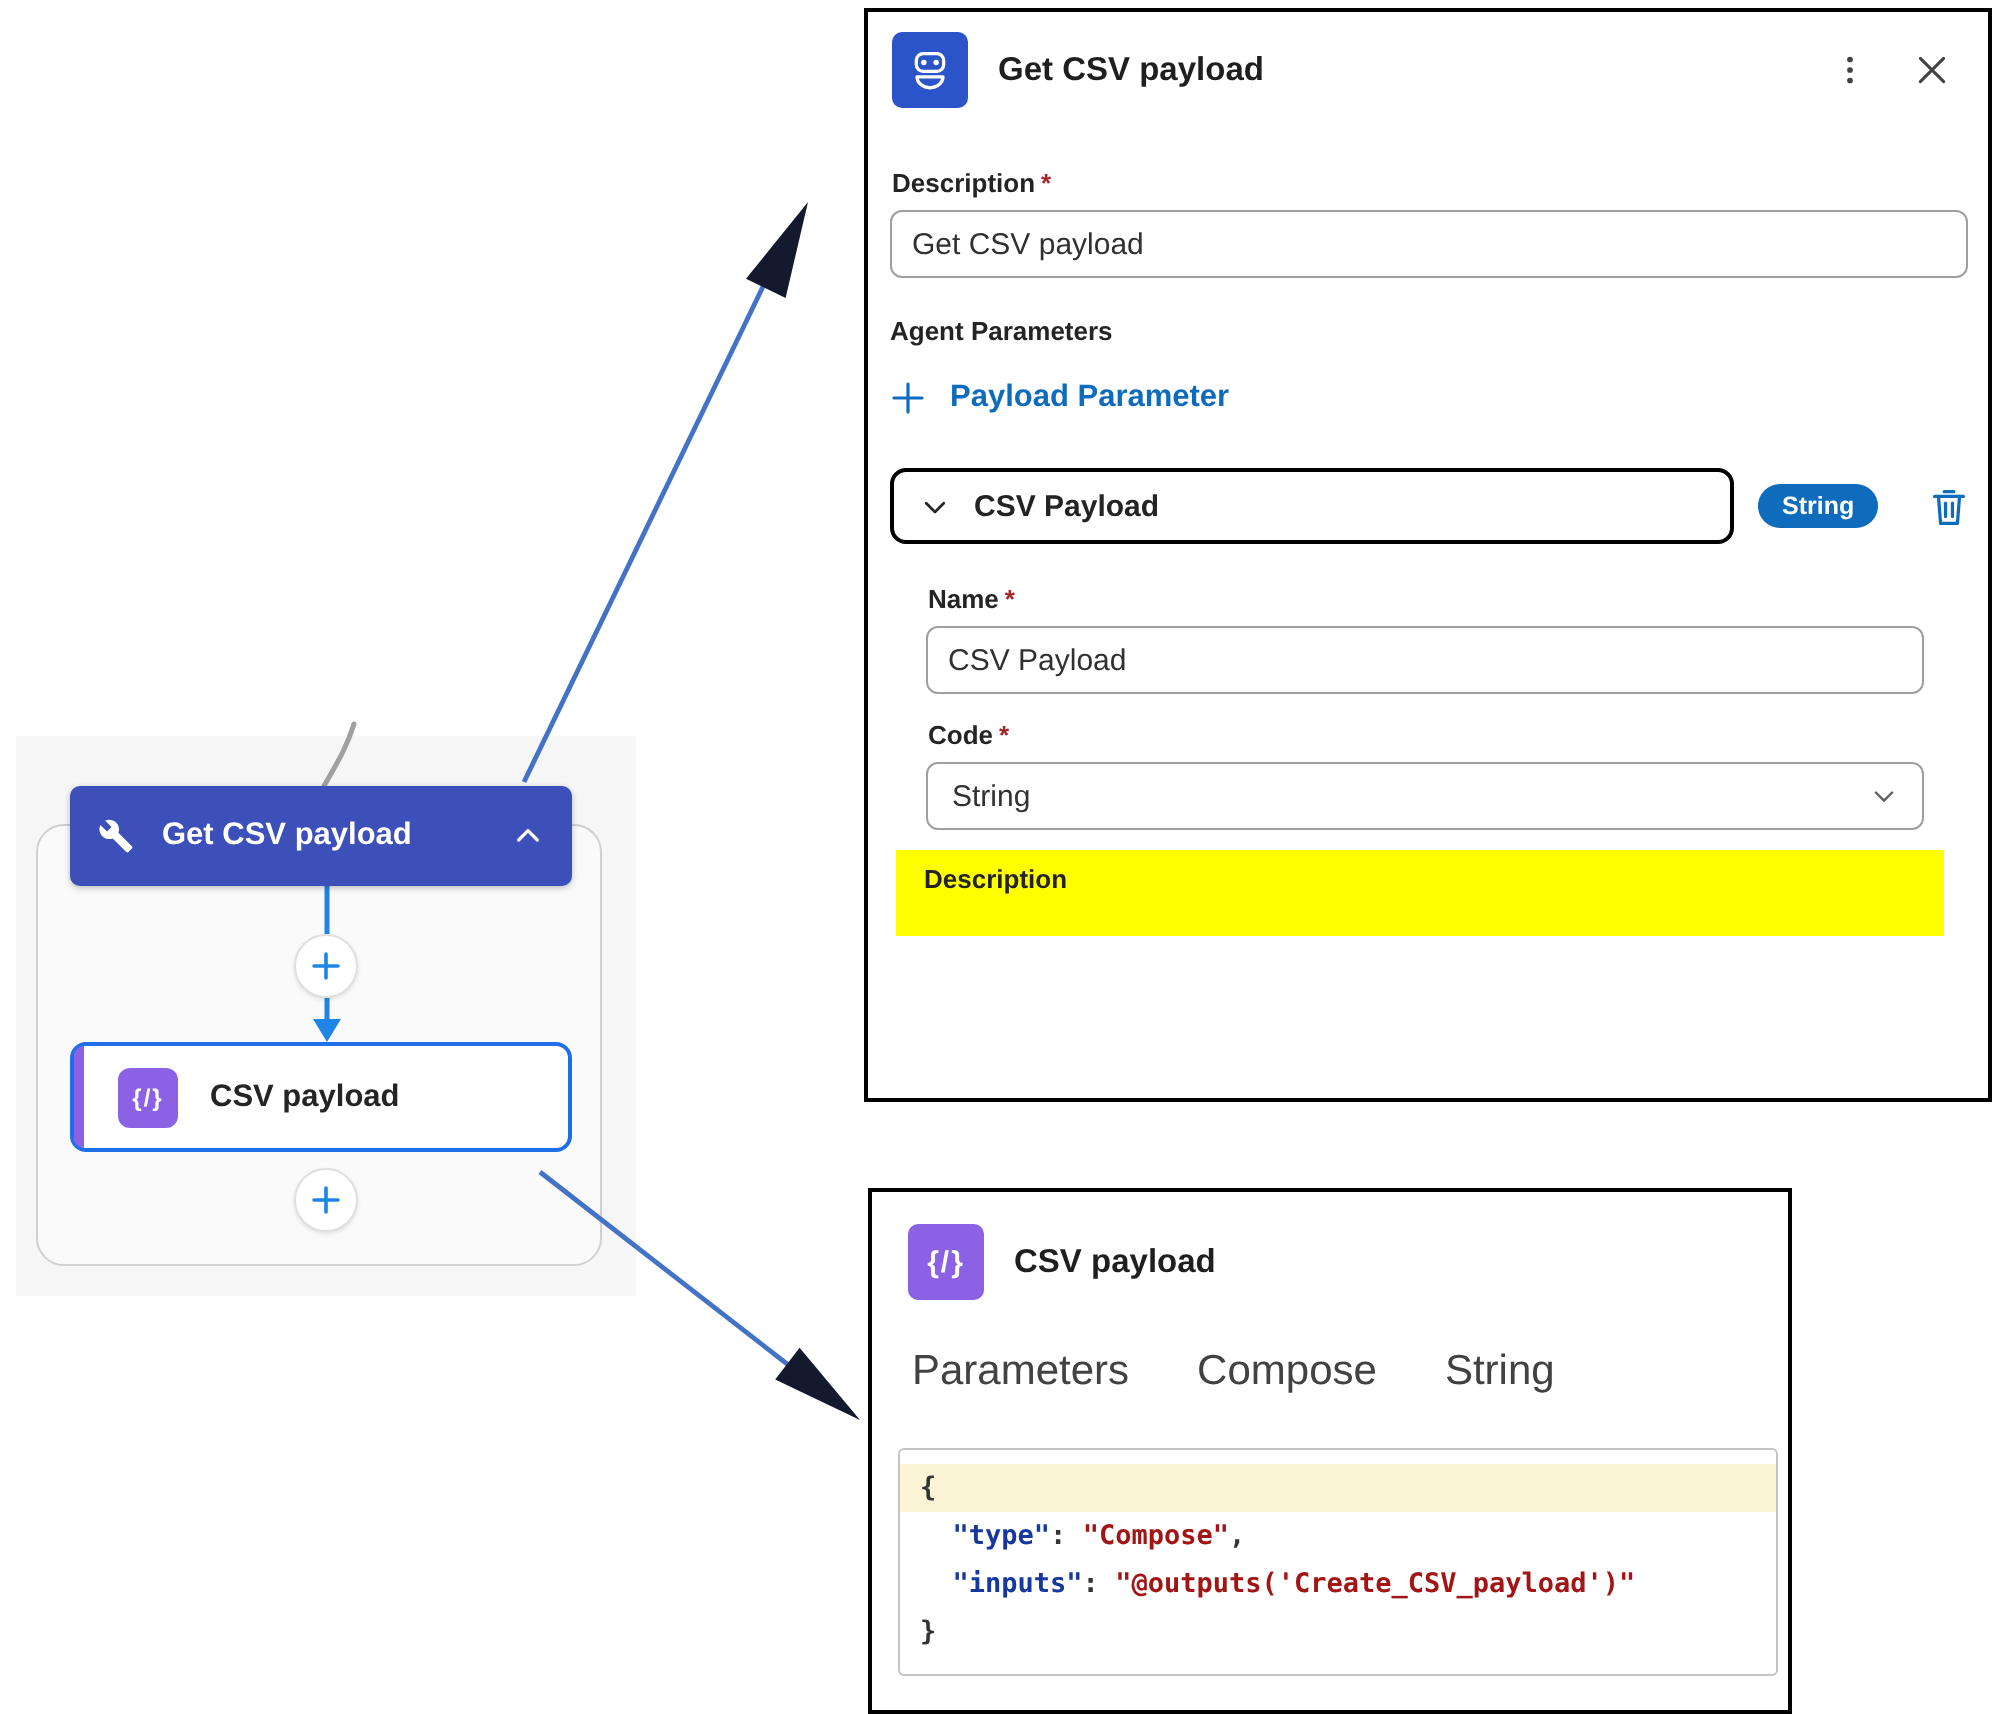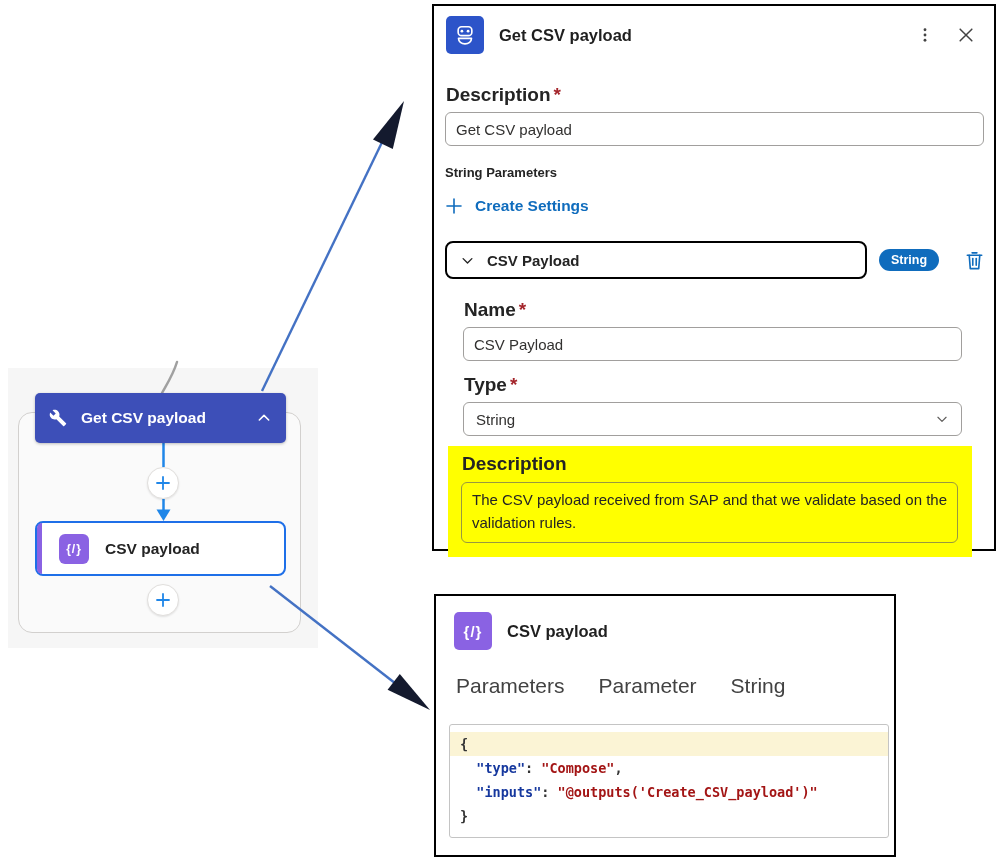--- a/index.html
+++ b/index.html
@@ -37,21 +37,21 @@
   .p-header{display:flex;align-items:center;padding:10px 16px 6px 12px;}
   .app-chip{width:38px;height:38px;border-radius:5px;display:flex;align-items:center;justify-content:center;flex:none;}
   .bot-chip{background:var(--bot-blue);}
   .purple-chip{background:var(--node-purple);color:#fff;font-size:15px;font-weight:700;letter-spacing:1px;}
   .p-title{margin-left:15px;font-size:16.5px;font-weight:700;color:#1f1f1f;flex:1;}
   .icon-btn{background:none;border:none;cursor:pointer;padding:2px;display:flex;align-items:center;justify-content:center;}
   .kebab{margin-right:18px;}
 
   
   .p-body{padding:24px 10px 0 11px;}
-  .field-label{font-size:19px;font-weight:700;color:var(--label-ink);margin:0 0 6px 1px;}
+  .field-label{font-size:13px;font-weight:700;color:var(--label-ink);margin:0 0 6px 1px;}
   .req{color:var(--req-red);margin-left:3px;font-weight:700;}
   .text-input{width:100%;height:34px;border:1px solid #a19f9d;border-radius:6px;background:#fff;font-family:"Liberation Sans",sans-serif;font-size:15px;color:#323130;padding:0 10px;}
   .section-label{font-size:13px;font-weight:700;margin-top:19px;}
   .create-param{display:flex;align-items:center;gap:12px;margin-top:17px;background:none;border:none;color:var(--accent-blue);cursor:pointer;font-family:"Liberation Sans",sans-serif;}
   .create-param .cp-label{font-size:15.5px;font-weight:600;}
   .param-row{display:flex;align-items:center;margin-top:26px;}
   .param-accordion{flex:none;width:422px;height:38px;border:2px solid #000;border-radius:8px;background:#fff;display:flex;align-items:center;gap:12px;padding:0 13px;cursor:pointer;}
   .param-accordion .acc-label{font-size:15px;font-weight:600;}
   .pill{margin-left:12px;background:var(--accent-blue);color:#fff;font-size:12.5px;font-weight:700;padding:4px 12px;border-radius:12px;}
   .trash-btn{margin-left:22px;}
@@ -155,29 +155,29 @@
         </svg>
     </button>
   </div>
 
   <div class="p-body">
     <div class="field-label">
       <span>Description</span><span class="req">*</span>
     </div>
     <input class="text-input" value="Get CSV payload" style="">
 
-    <div class="section-label">String Parameters</div>
+    <div class="section-label">Agent Parameters</div>
 
     <button class="create-param">
       <span>
         <svg width="18" height="18" viewBox="0 0 18 18">
             <path d="M9 2v14M2 9h14" stroke="var(--accent-blue)" stroke-width="1.6" stroke-linecap="round"></path>
           </svg>
       </span>
-      <span class="cp-label">Create Settings</span>
+      <span class="cp-label">Payload Parameter</span>
     </button>
 
     <div class="param-row">
       <div class="param-accordion">
         <span>
           <svg width="15" height="15" viewBox="0 0 24 24">
               <path d="M5 9 L12 16 L19 9" fill="none" stroke="#242424" stroke-width="2.2" stroke-linecap="round" stroke-linejoin="round"></path>
             </svg>
         </span>
         <span class="acc-label">CSV Payload</span>
@@ -194,48 +194,47 @@
       </button>
     </div>
 
     <div class="nested">
       <div class="field-label">
         <span>Name</span><span class="req">*</span>
       </div>
       <input class="text-input" value="CSV Payload" style="">
 
       <div class="field-label">
-        <span>Type</span><span class="req">*</span>
+        <span>Code</span><span class="req">*</span>
       </div>
       <div class="select-box">
         <span>String</span>
         <span>
           <svg width="14" height="14" viewBox="0 0 24 24">
               <path d="M5 9 L12 16 L19 9" fill="none" stroke="#605e5c" stroke-width="2" stroke-linecap="round" stroke-linejoin="round"></path>
             </svg>
         </span>
       </div>
     </div>
 
     <div class="yellow-block">
       <div class="field-label">Description</div>
-      <div class="yellow-textarea">The CSV payload received from SAP and that we validate based on the validation rules.</div>
     </div>
   </div>
 </div>
 
 <div class="panel panel-bottom">
   <div class="p-header">
     <span class="app-chip purple-chip">{/}</span>
     <span class="p-title">CSV payload</span>
   </div>
 
   <div class="tabs">
     <button class="tab">Parameters</button>
-    <button class="tab">Parameter</button>
+    <button class="tab">Compose</button>
     <button class="tab">String</button>
   </div>
 
   <div class="code-editor">
       <div class="code-line hl"><span class="tk-plain">{</span></div>
       <div class="code-line"><span class="tk-plain">  </span><span class="tk-key">"type"</span><span class="tk-plain">: </span><span class="tk-str">"Compose"</span><span class="tk-plain">,</span></div>
       <div class="code-line"><span class="tk-plain">  </span><span class="tk-key">"inputs"</span><span class="tk-plain">: </span><span class="tk-str">"@outputs('Create_CSV_payload')"</span></div>
       <div class="code-line"><span class="tk-plain">}</span></div>
     </div>
 </div>

